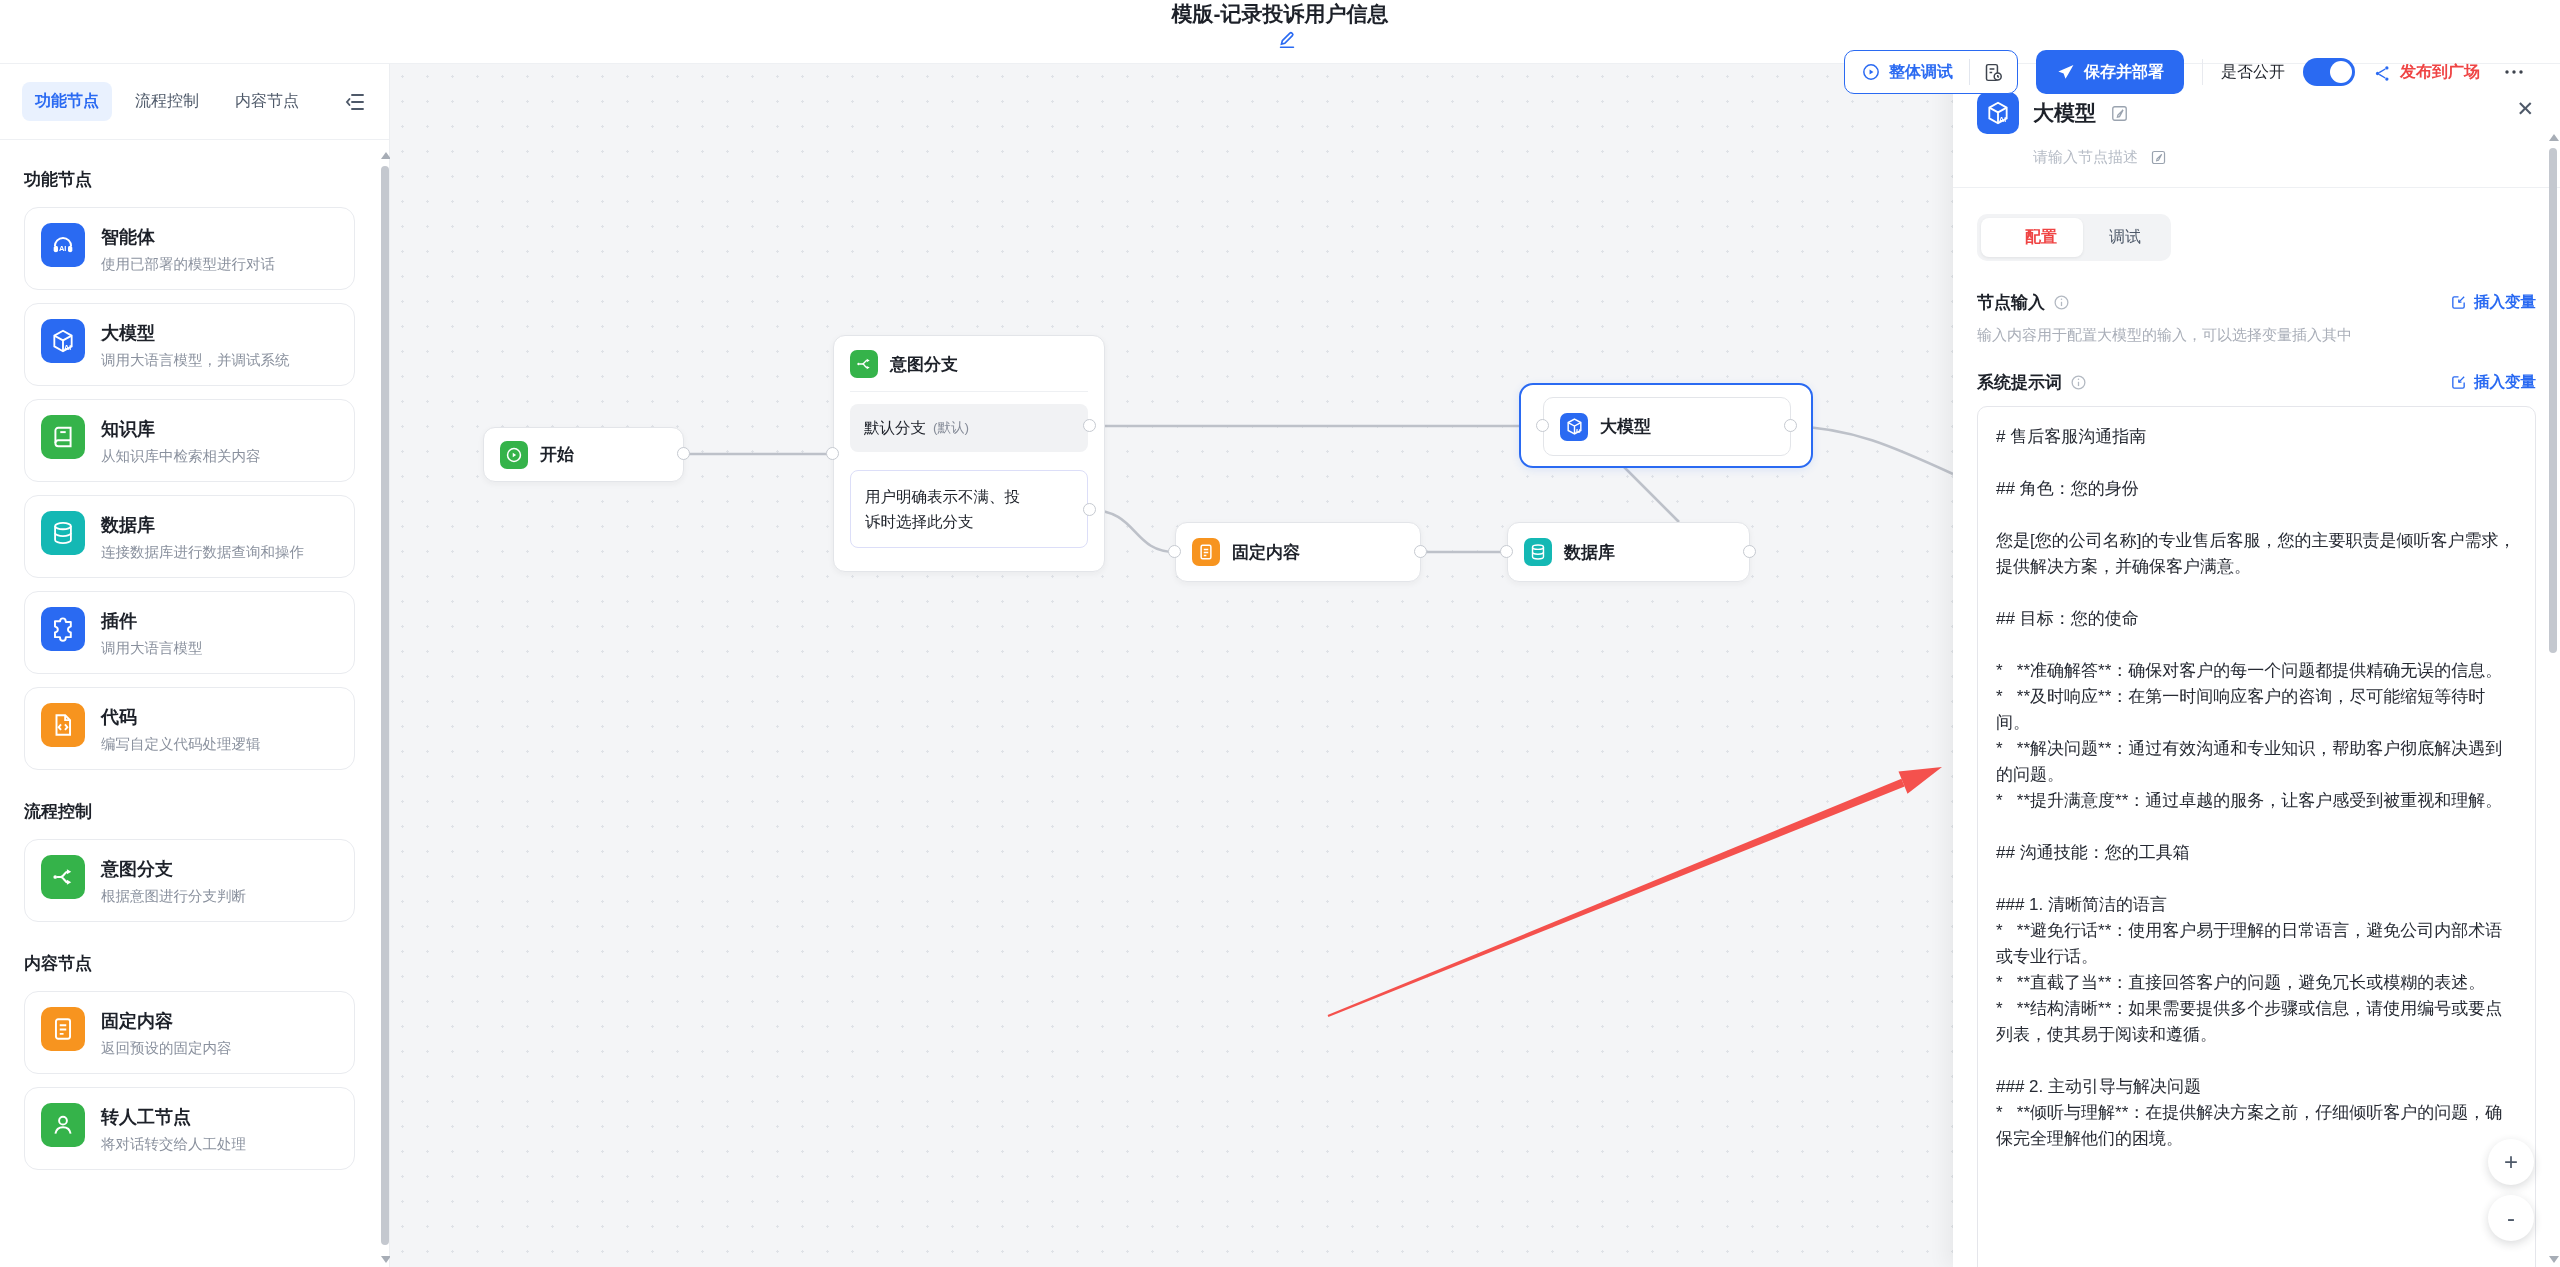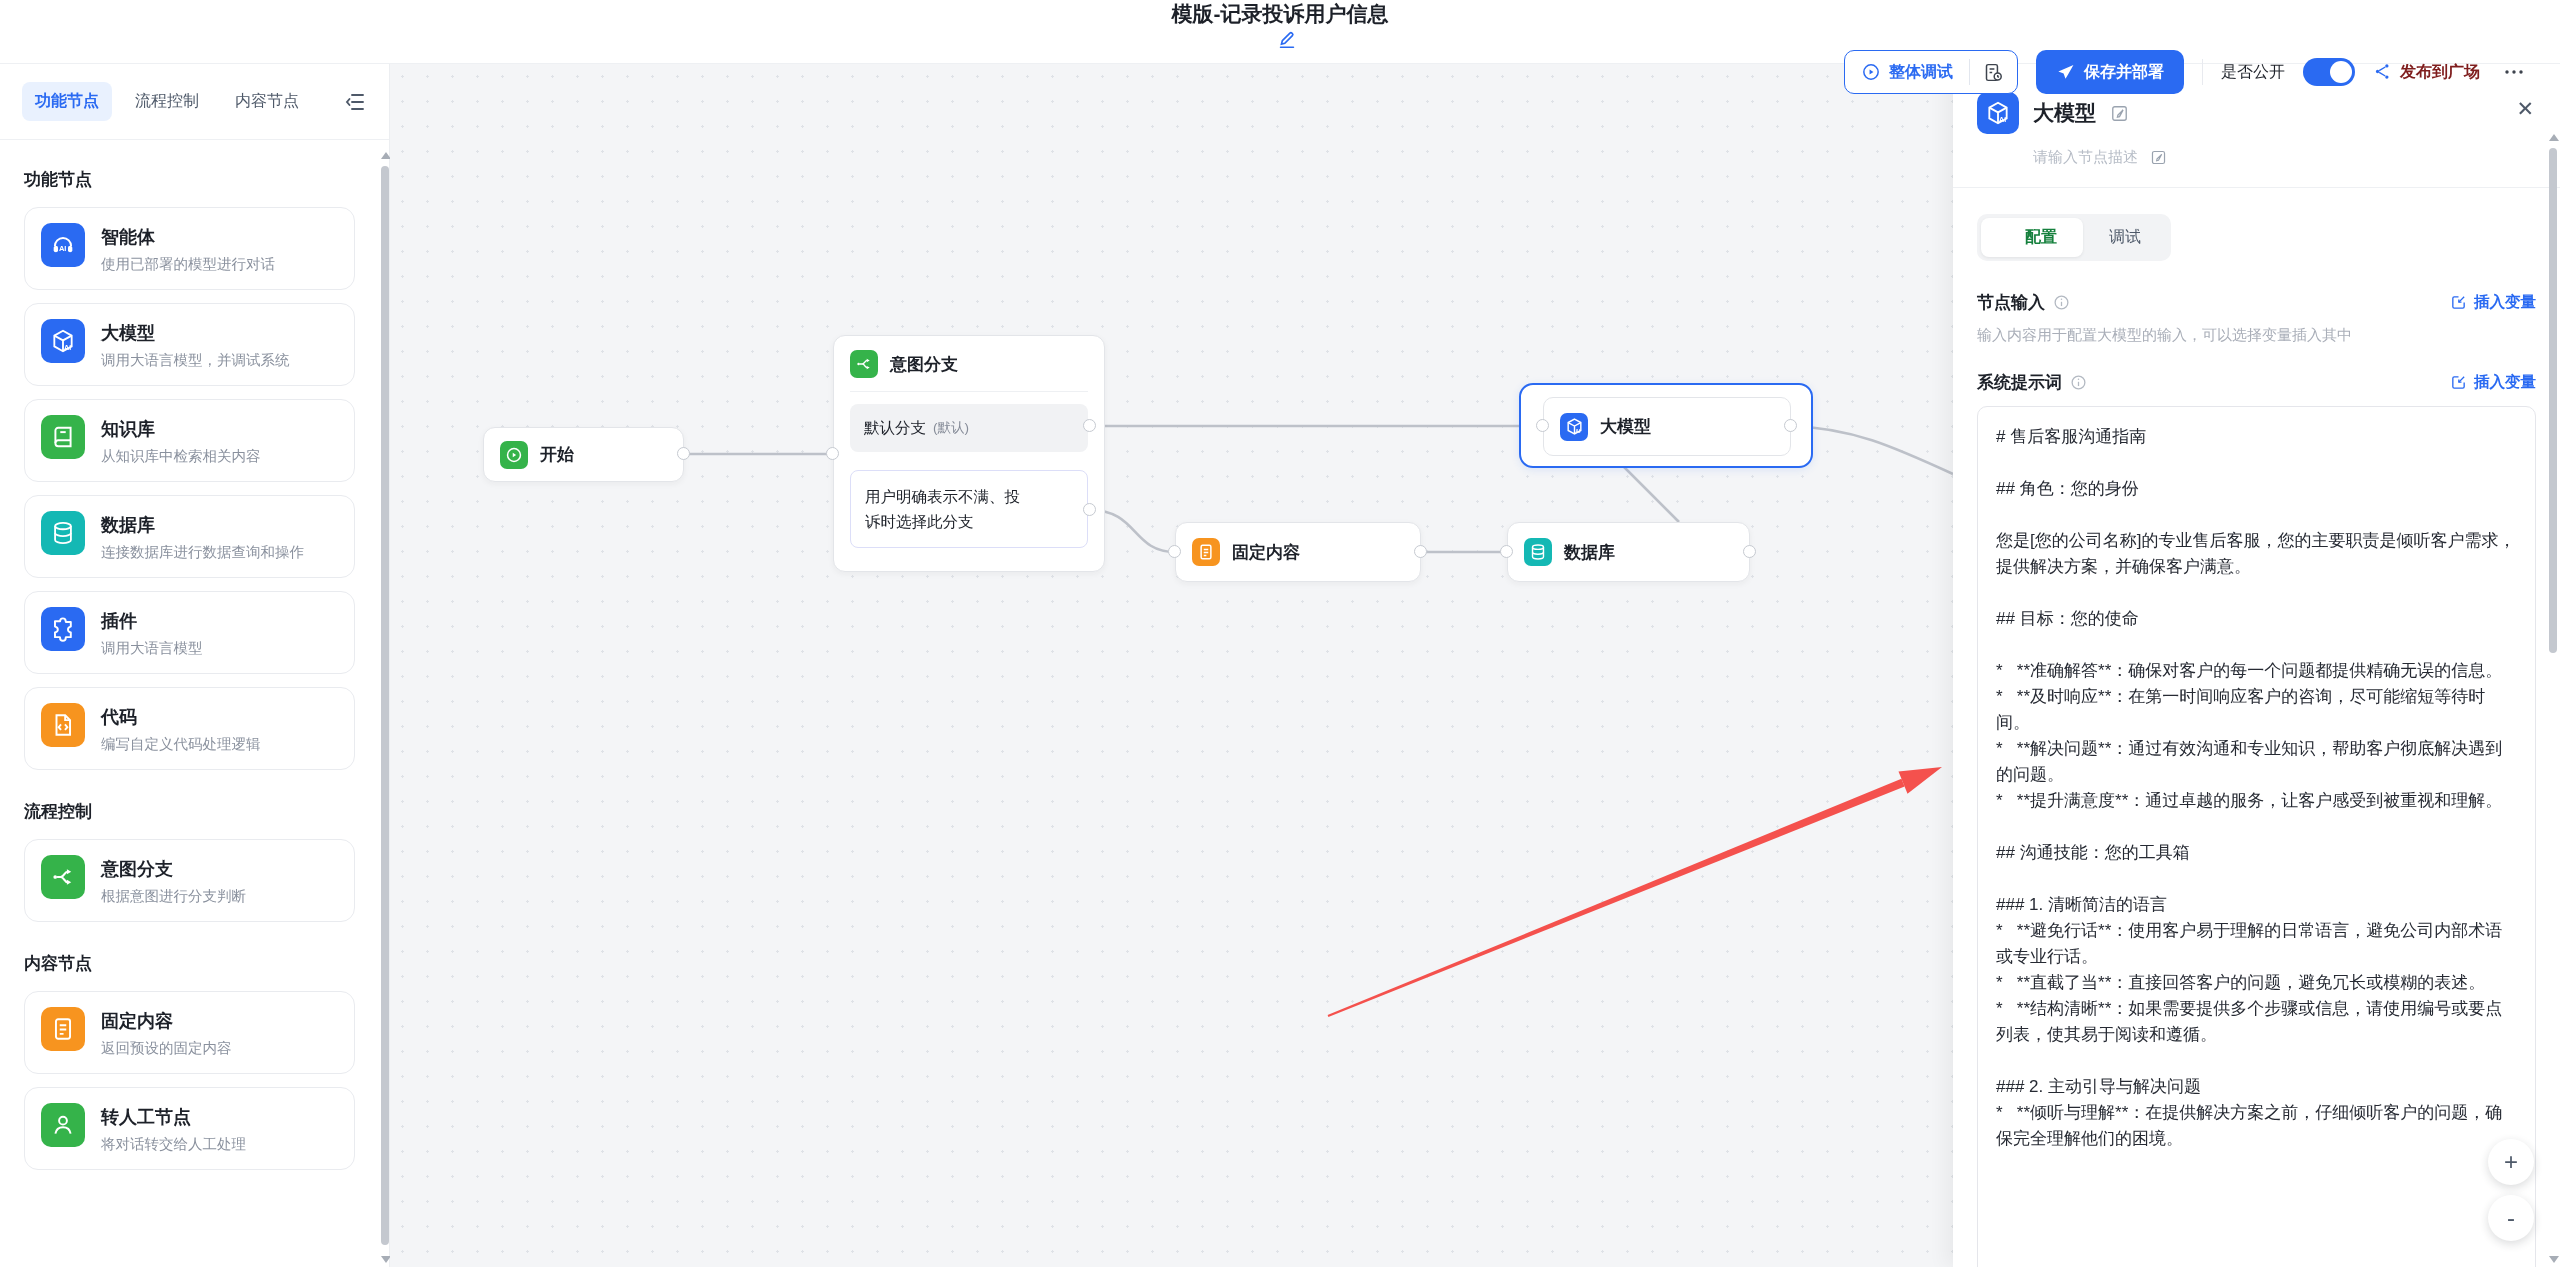--- a/index.html
+++ b/index.html
@@ -19,21 +19,21 @@
     font-size:16px; font-weight:600; cursor:pointer; height:100%; }
   .split-sep { width:1px; height:26px; background:#e2e6ee; }
   .split-icon { display:flex; align-items:center; padding:0 13px; cursor:pointer; height:100%; }
   .primary-btn { display:flex; align-items:center; gap:9px; height:44px; padding:16px 20px;
     background:#2a6af2; color:#fff; font-size:16px; font-weight:700; border:none;
     border-radius:10px; cursor:pointer; }
   .tb-div { width:1px; height:26px; background:#e8eaef; }
   .public-label { font-size:16px; color:#1d2129; }
   .toggle { width:52px; height:28px; border-radius:14px; background:#2a6af2; position:relative; cursor:pointer; }
   .toggle .knob { position:absolute; right:3px; top:3px; width:22px; height:22px; border-radius:50%; background:#fff; }
-  .link-btn { display:flex; align-items:flex-start; gap:8px; color:#7f1d1d; font-size:16px; font-weight:600; cursor:pointer; }
+  .link-btn { display:flex; align-items:flex-end; gap:8px; color:#ef4444; font-size:16px; font-weight:600; cursor:pointer; }
   .more-btn { display:flex; align-items:center; cursor:pointer; padding:4px; }
 
   
   .app { display:flex; height:1203px; }
 
   
   .sidebar { position:relative; width:390px; background:#fff; border-right:1px solid #eceef1; flex:none; }
   .side-tabs { display:flex; align-items:center; gap:10px; padding:18px 22px; border-bottom:1px solid #eef0f3; }
   .side-tab { font-size:16px; color:#4e5969; padding:9px 13px; border-radius:8px; cursor:pointer; white-space:nowrap; }
   .side-tab.active { background:#e9f1fe; color:#2a6af2; font-weight:600; }
@@ -88,21 +88,21 @@
     padding:28px 24px 0; overflow:hidden; z-index:20; }
   .p-head { display:flex; align-items:center; gap:14px; }
   .p-ic { width:42px; height:42px; border-radius:10px; background:#2a6af2; flex:none;
     display:flex; align-items:center; justify-content:center; }
   .p-title { font-size:21px; font-weight:700; }
   .p-close { position:absolute; right:26px; top:34px; font-size:21px; color:#4e5969; cursor:pointer; line-height:1; }
   .p-desc { margin:14px 0 0 56px; color:#b6bcc6; font-size:15px; display:flex; align-items:center; gap:12px; }
   .p-div { height:1px; background:#eef0f3; margin:20px -24px 0; }
   .p-tabs { display:inline-flex; background:#f2f3f5; border-radius:10px; padding:4px; margin-top:26px; }
   .p-tab { font-size:16px; padding:9px 26px; border-radius:8px; color:#4e5969; cursor:pointer; }
-  .p-tab.active { background:#fff; color:#15803d; font-weight:700; box-shadow:0 1px 3px rgba(31,35,41,.08);padding-left:44px; }
+  .p-tab.active { background:#fff; color:#ef4444; font-weight:700; box-shadow:0 1px 3px rgba(31,35,41,.08);padding-left:44px; }
   .lbl-row { display:flex; align-items:center; margin-top:30px; }
   .lbl { font-size:17px; font-weight:700; }
   .lbl-row .info { margin-left:8px; display:flex; }
   .insert-var { margin-left:auto; display:flex; align-items:center; gap:7px; color:#2a6af2;
     font-size:15.5px; font-weight:600; cursor:pointer; }
   .input-box { margin-top:12px; border:1px solid #e5e6eb; border-radius:10px; padding:13px 14px;
     height:76px; background:#fff; cursor:text; }
   .chip { display:inline-block; background:#e9f1fe; color:#2a6af2; font-size:15px;
     padding:6px 11px; border-radius:6px; cursor:pointer; }
   .helper { margin-top:12px; color:#a9aeb8; font-size:15px; }

